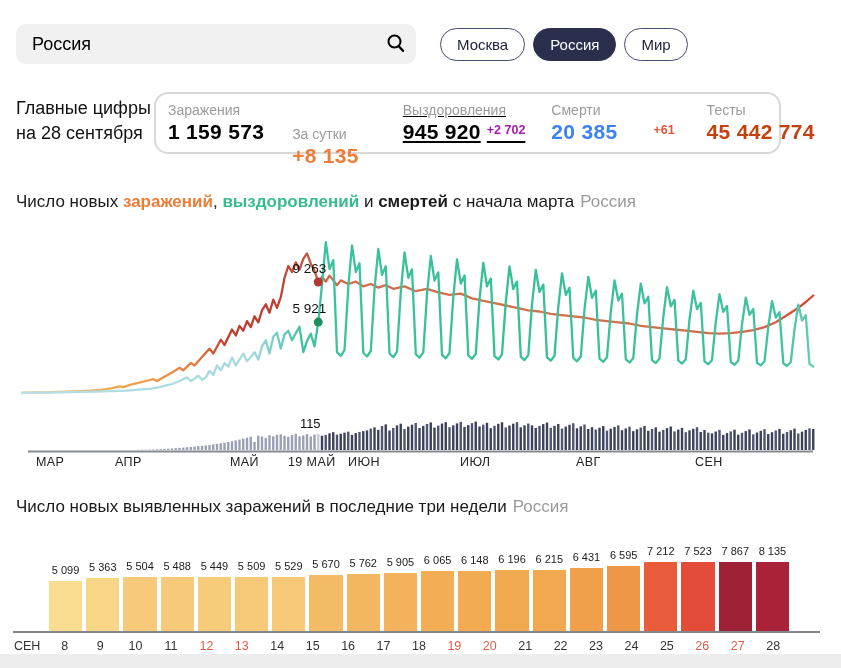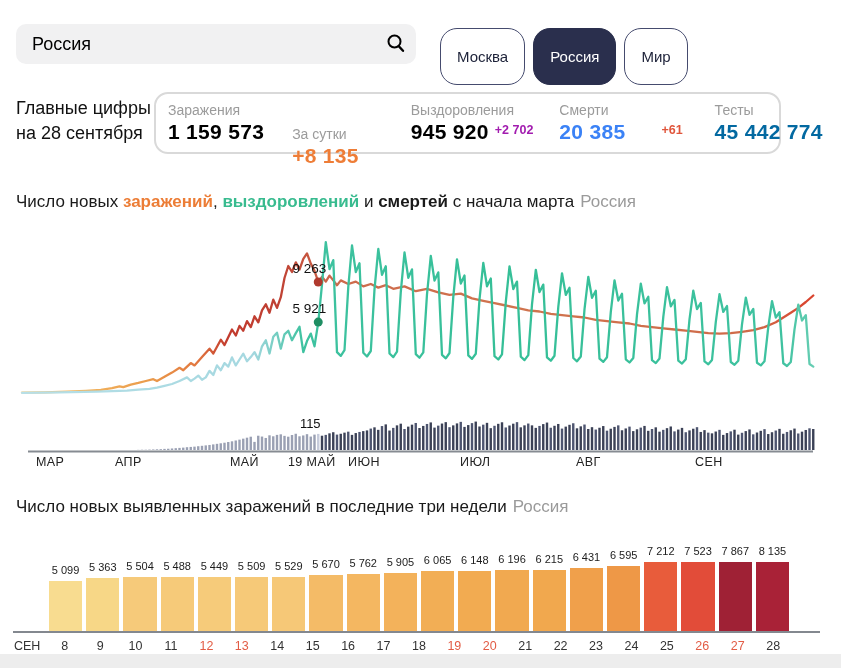--- a/index.html
+++ b/index.html
@@ -5,21 +5,21 @@
   html,body{margin:0;padding:0;background:#fff;}
   body{width:841px;height:668px;position:relative;font-family:"Liberation Sans",sans-serif;overflow:hidden;}
   .bottom-strip{position:absolute;left:0;top:654px;width:841px;height:14px;background:#ededed;z-index:0;}
   .page{position:absolute;left:0;top:0;width:841px;height:528px;background:#fff;border-radius:0 0 16px 16px;z-index:1;}
 
   
   .search-box{position:absolute;left:16px;top:24px;width:400px;height:40px;background:#f1f1f2;border-radius:10px;display:flex;align-items:center;}
   .search-box input{flex:1;height:100%;background:transparent;border:none;outline:none;font:18px "Liberation Sans",sans-serif;color:#000;padding:0 0 0 16px;}
   .search-icon{width:40px;height:40px;display:flex;align-items:center;justify-content:center;cursor:pointer;}
   .tabs{position:absolute;left:440px;top:28px;display:flex;gap:8px;}
-  .pill{height:31px;padding:12px 16px;border:1px solid #454b6e;border-radius:17px;display:flex;align-items:center;font-size:15px;color:#1c2138;background:#fff;cursor:pointer;white-space:nowrap;}
+  .pill{height:31px;padding:0 16px;border:1px solid #454b6e;border-radius:17px;display:flex;align-items:center;font-size:15px;color:#1c2138;background:#fff;cursor:pointer;white-space:nowrap;}
   .pill.active{background:#2a2f4d;border-color:#2a2f4d;color:#fff;}
 
   
   .summary-title{position:absolute;left:16px;top:96px;font-size:18px;line-height:25px;color:#111;}
   .stats-panel{position:absolute;left:154px;top:92px;width:627px;height:62px;border:2px solid #d9d9d9;border-radius:14px;box-sizing:border-box;display:flex;align-items:center;}
   .stat{display:flex;flex-direction:column;}
   .stat .lbl{font-size:14px;color:#9b9b9b;margin-bottom:2px;}
   .stat .valrow{font-size:21px;font-weight:700;color:#000;letter-spacing:.3px;white-space:nowrap;}
   .stat .delta{font-size:12.5px;font-weight:700;margin-left:6px;position:relative;top:-5px;letter-spacing:0;}
   .vdivider{width:2px;height:38px;background:#d9d9d9;}
@@ -70,31 +70,31 @@
   <div class="stats-panel" id="statsPanel">
       <div class="stat" style="margin-left: 12px;">
         <span class="lbl">Заражения</span>
         <span class="valrow"><span style="color: rgb(0, 0, 0);">1 159 573</span></span>
       </div>
       <div class="stat" style="margin-left: 28px; margin-top: 48px;">
         <span class="lbl">За сутки</span>
         <span class="valrow"><span style="color: rgb(238, 125, 55);">+8 135</span></span>
       </div>
       <div class="vdivider" style="margin-left: 28px;"></div>
-      <div class="stat" style="margin-left: 24px;">
+      <div class="stat" style="margin-left: 16px; text-decoration: underline;">
         <span class="lbl">Выздоровления</span>
         <span class="valrow"><span style="color: rgb(0, 0, 0);">945 920</span><span class="delta" style="color: #a21caf;">+2 702</span></span>
       </div>
       <div class="stat" style="margin-left: 26px;">
         <span class="lbl">Смерти</span>
         <span class="valrow"><span style="color: #3b82f6;">20 385</span><span class="delta" style="color: rgb(224, 85, 59); margin-left: 36px;">+61</span></span>
       </div>
       <div class="stat" style="margin-left: 32px; justify-content: space-between;">
         <span class="lbl">Тесты</span>
-        <span class="valrow"><span style="color: #0369a1;">45 442 774</span></span>
+        <span class="valrow"><span style="color: #c2410c;">45 442 774</span></span>
       </div>
     </div>
 
   <div class="chart-title" id="mainTitle" style="top:192px;"><span style="color: rgb(26, 26, 26);">Число новых </span><span style="color: rgb(236, 125, 54); font-weight: 700;">заражений</span><span style="color: rgb(26, 26, 26);">, </span><span style="color: rgb(56, 187, 143); font-weight: 700;">выздоровлений</span><span style="color: rgb(26, 26, 26);"> и </span><span style="color: rgb(26, 26, 26); font-weight: 700;">смертей</span><span style="color: rgb(26, 26, 26);"> с начала марта</span><span class="region">Россия</span></div>
   <svg id="mainChart" width="841" height="248">
       <defs>
         <linearGradient id="grad-infections" x1="0" y1="0" x2="841" y2="0" gradientUnits="userSpaceOnUse">
           <stop offset="0" stop-color="#f5cd7e"></stop>
           <stop offset="0.1" stop-color="#f2b45e"></stop>
           <stop offset="0.18" stop-color="#ea9a4b"></stop>

